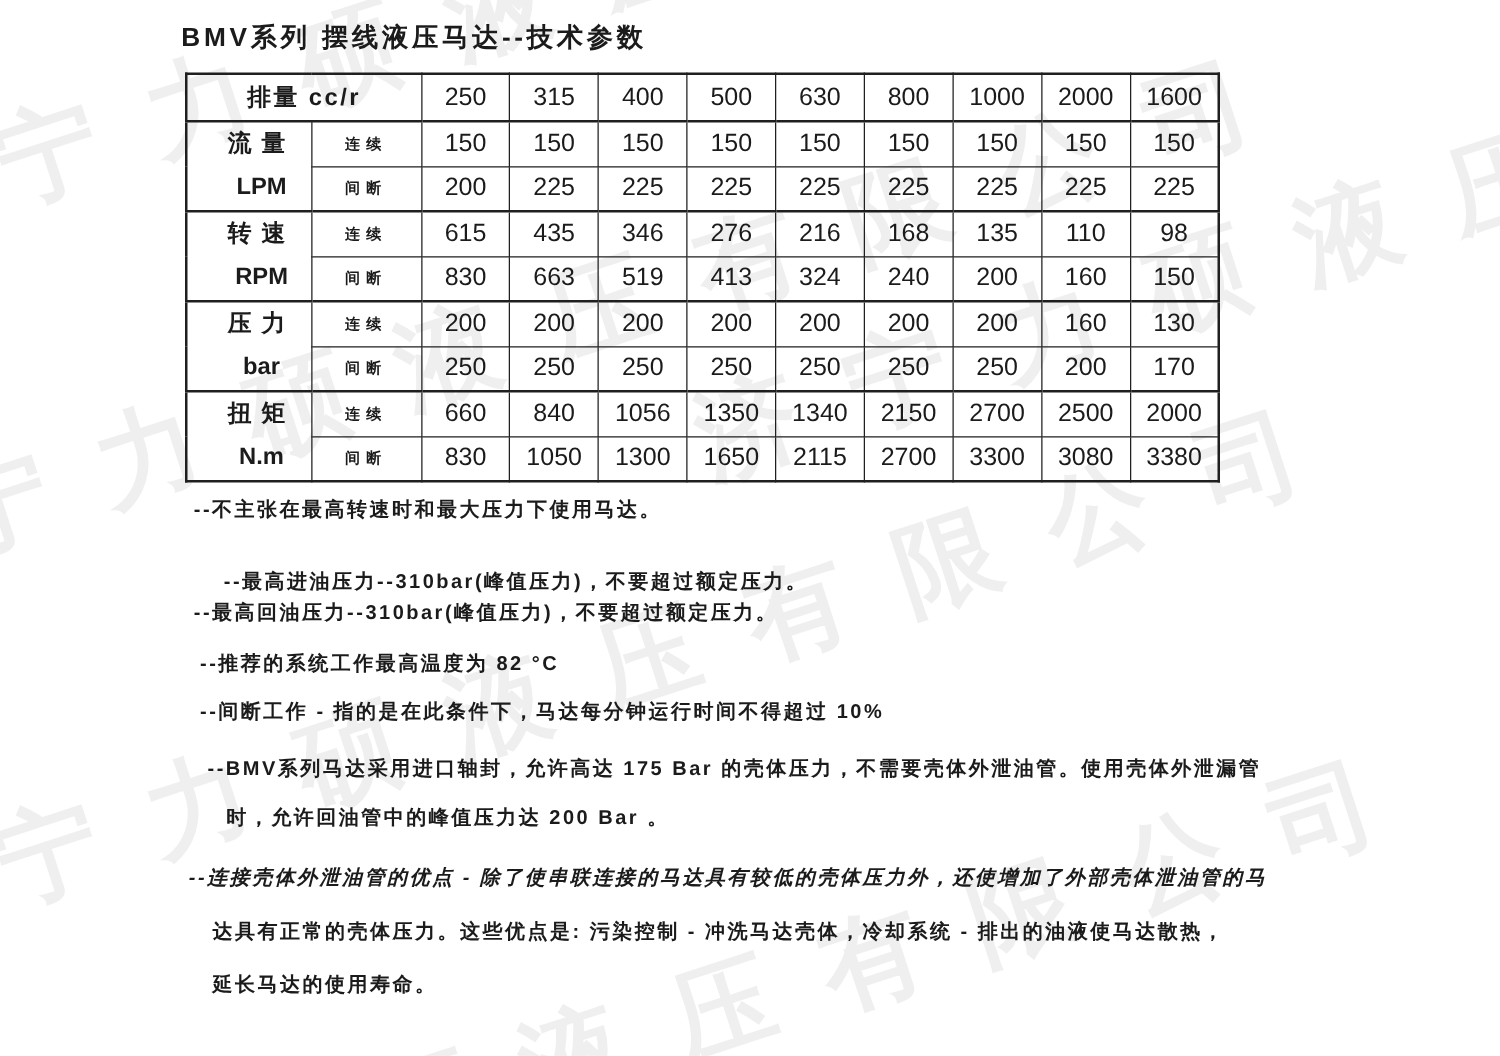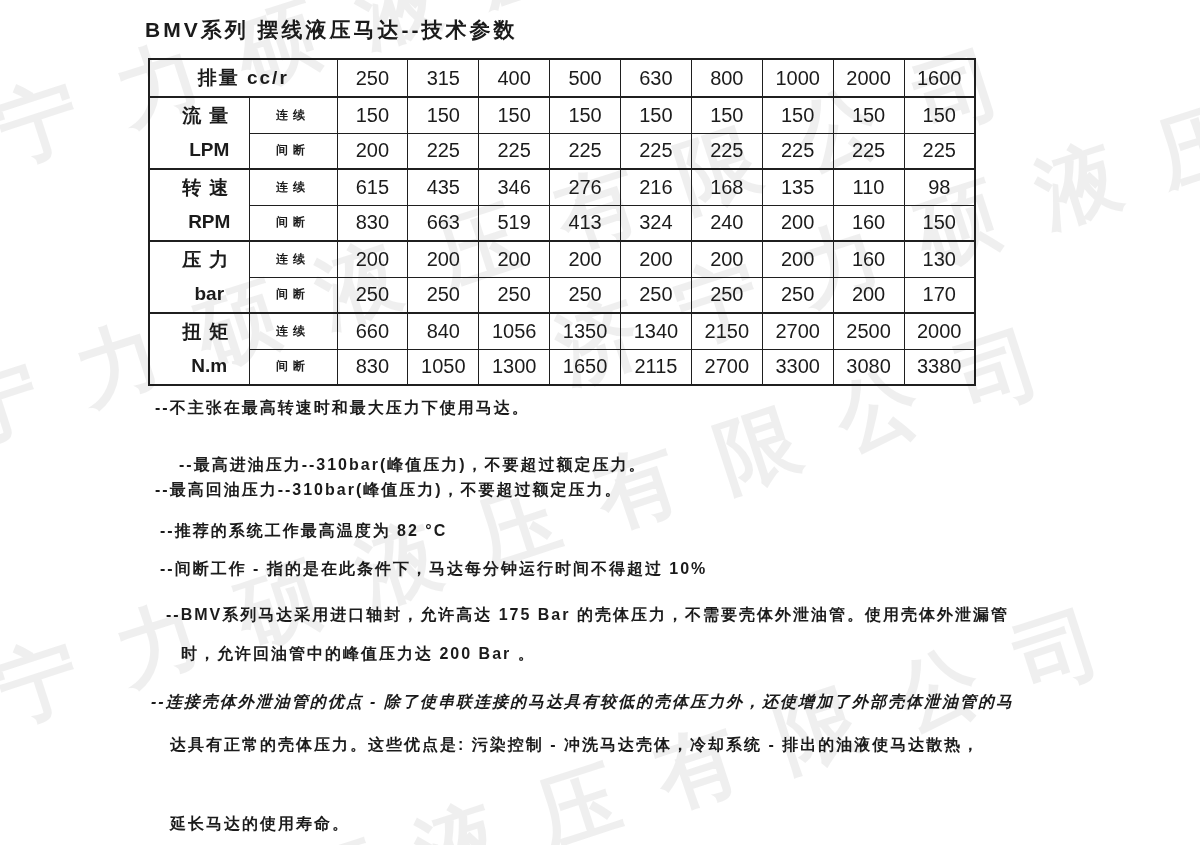--- a/index.html
+++ b/index.html
@@ -66,21 +66,21 @@
   }
   .n0 { left:155px; top:398px; }
   .n1 { left:155px; top:455px;margin-left:24px; }
   .n2 { left:155px; top:480px; }
   .n3 { left:160px; top:521px; }
   .n4 { left:160px; top:559px; }
   .n5 { left:166px; top:605px; }
   .n6 { left:181px; top:644px; }
   .n7 { left:151px; top:692px;font-style:italic; }
   .n8 { left:170px; top:735px; }
-  .n9 { left:170px; top:778px;margin-top:36px; }
+  .n9 { left:170px; top:778px; }
 </style>
 </head>
 <body>
 
 <div class="page">
 
   <div class="watermark">
     <div class="wm-line wm-0">济宁力硕液压有限公司</div>
     <div class="wm-line wm-1">济宁力硕液压有限公司</div>
     <div class="wm-line wm-2">济宁力硕液压有限公司</div>

